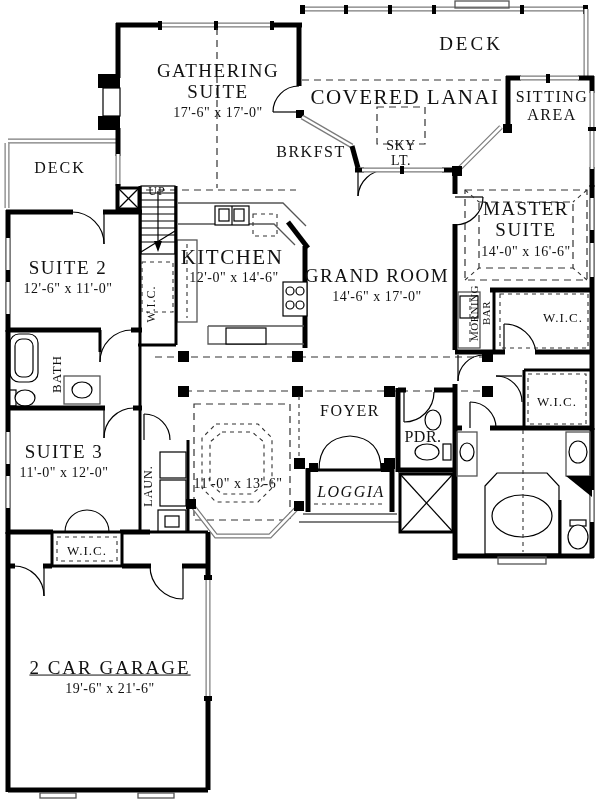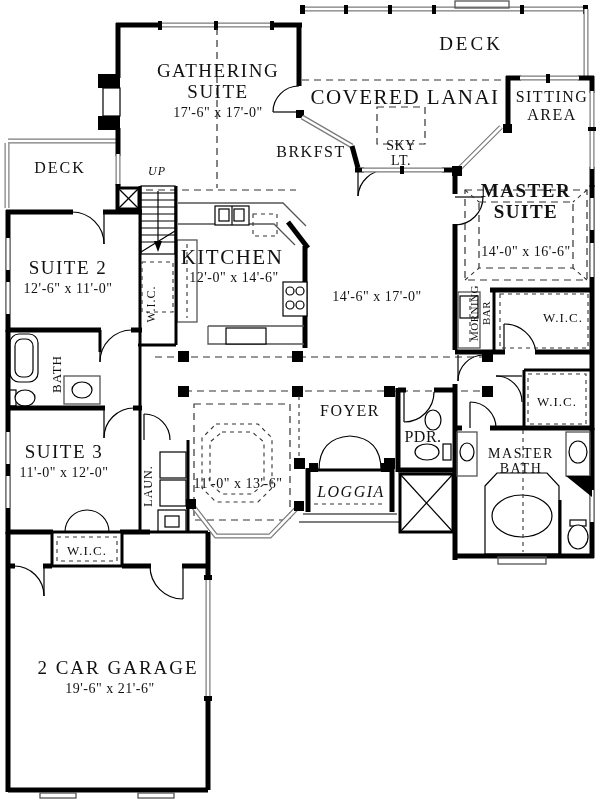--- a/index.html
+++ b/index.html
@@ -313,46 +313,46 @@
 
   <div class="lbl fs19 wrap" style="left:218px;top:82px;width:140px;">GATHERING SUITE</div>
   <div class="lbl fs14" style="left:218px;top:113px;">17'-6" x 17'-0"</div>
 
   <div class="lbl fs19" style="left:471px;top:44px;letter-spacing:3px;">DECK</div>
   <div class="lbl fs17" style="left:405px;top:98px;">COVERED LANAI</div>
   <div class="lbl fs14 wrap" style="left:401px;top:125px;width:36px;margin-top:28px;">SKY LT.</div>
   <div class="lbl fs16 wrap" style="left:552px;top:106px;width:96px;">SITTING AREA</div>
   <div class="lbl fs16" style="left:311px;top:152px;">BRKFST</div>
   <div class="lbl fs16" style="left:60px;top:168px;letter-spacing:2px;">DECK</div>
-  <div class="lbl fs12" style="left:157px;top:172px;font-style:italic;">UP</div>
+  <div class="lbl fs12" style="left:157px;top:192px;">UP</div>
 
   <div class="lbl fs19" style="left:68px;top:268px;">SUITE 2</div>
   <div class="lbl fs14" style="left:68px;top:289px;">12'-6" x 11'-0"</div>
 
   <div class="lbl fs17" style="left:232px;top:258px;">KITCHEN</div>
   <div class="lbl fs14" style="left:234px;top:278px;">12'-0" x 14'-6"</div>
 
-  <div class="lbl fs19 wrap" style="left:526px;top:202px;width:110px;font-weight:bold;">MASTER SUITE</div>
+  <div class="lbl fs19 wrap" style="left:526px;top:220px;width:110px;">MASTER SUITE</div>
   <div class="lbl fs14" style="left:526px;top:252px;">14'-0" x 16'-6"</div>
 
+  <div class="lbl fs19" style="left:377px;top:276px;">GRAND ROOM</div>
   <div class="lbl fs14" style="left:377px;top:297px;">14'-6" x 17'-0"</div>
 
   <div class="lbl fs12 vert" style="left:152px;top:304px;">W.I.C.</div>
   <div class="lbl fs11 vert wrap" style="left:480px;top:313px;width:62px;">MORNING BAR</div>
   <div class="lbl fs13" style="left:563px;top:318px;">W.I.C.</div>
   <div class="lbl fs13 vert" style="left:57px;top:374px;">BATH</div>
   <div class="lbl fs13" style="left:557px;top:402px;">W.I.C.</div>
 
   <div class="lbl fs19" style="left:64px;top:452px;">SUITE 3</div>
   <div class="lbl fs14" style="left:64px;top:473px;">11'-0" x 12'-0"</div>
 
   <div class="lbl fs14" style="left:238px;top:484px;">11'-0" x 13'-6"</div>
 
   <div class="lbl fs16" style="left:350px;top:411px;">FOYER</div>
   <div class="lbl fs16" style="left:423px;top:437px;letter-spacing:.5px;">PDR.</div>
-  <div class="lbl fs14 wrap" style="left:521px;top:461px;width:70px;letter-spacing:1.5px;">MASTER BATH</div>
   <div class="lbl fs16" style="left:351px;top:492px;font-style:italic;">LOGGIA</div>
   <div class="lbl fs12 vert" style="left:149px;top:486px;">LAUN.</div>
   <div class="lbl fs13" style="left:87px;top:551px;">W.I.C.</div>
 
-  <div class="lbl fs19" style="left:118px;top:668px;letter-spacing:2px;">2 CAR GARAGE</div>
+  <div class="lbl fs19" style="left:110px;top:668px;letter-spacing:2px;text-decoration:underline;">2 CAR GARAGE</div>
   <div class="lbl fs14" style="left:110px;top:689px;">19'-6" x 21'-6"</div>
 </div>
 
 </body></html>

